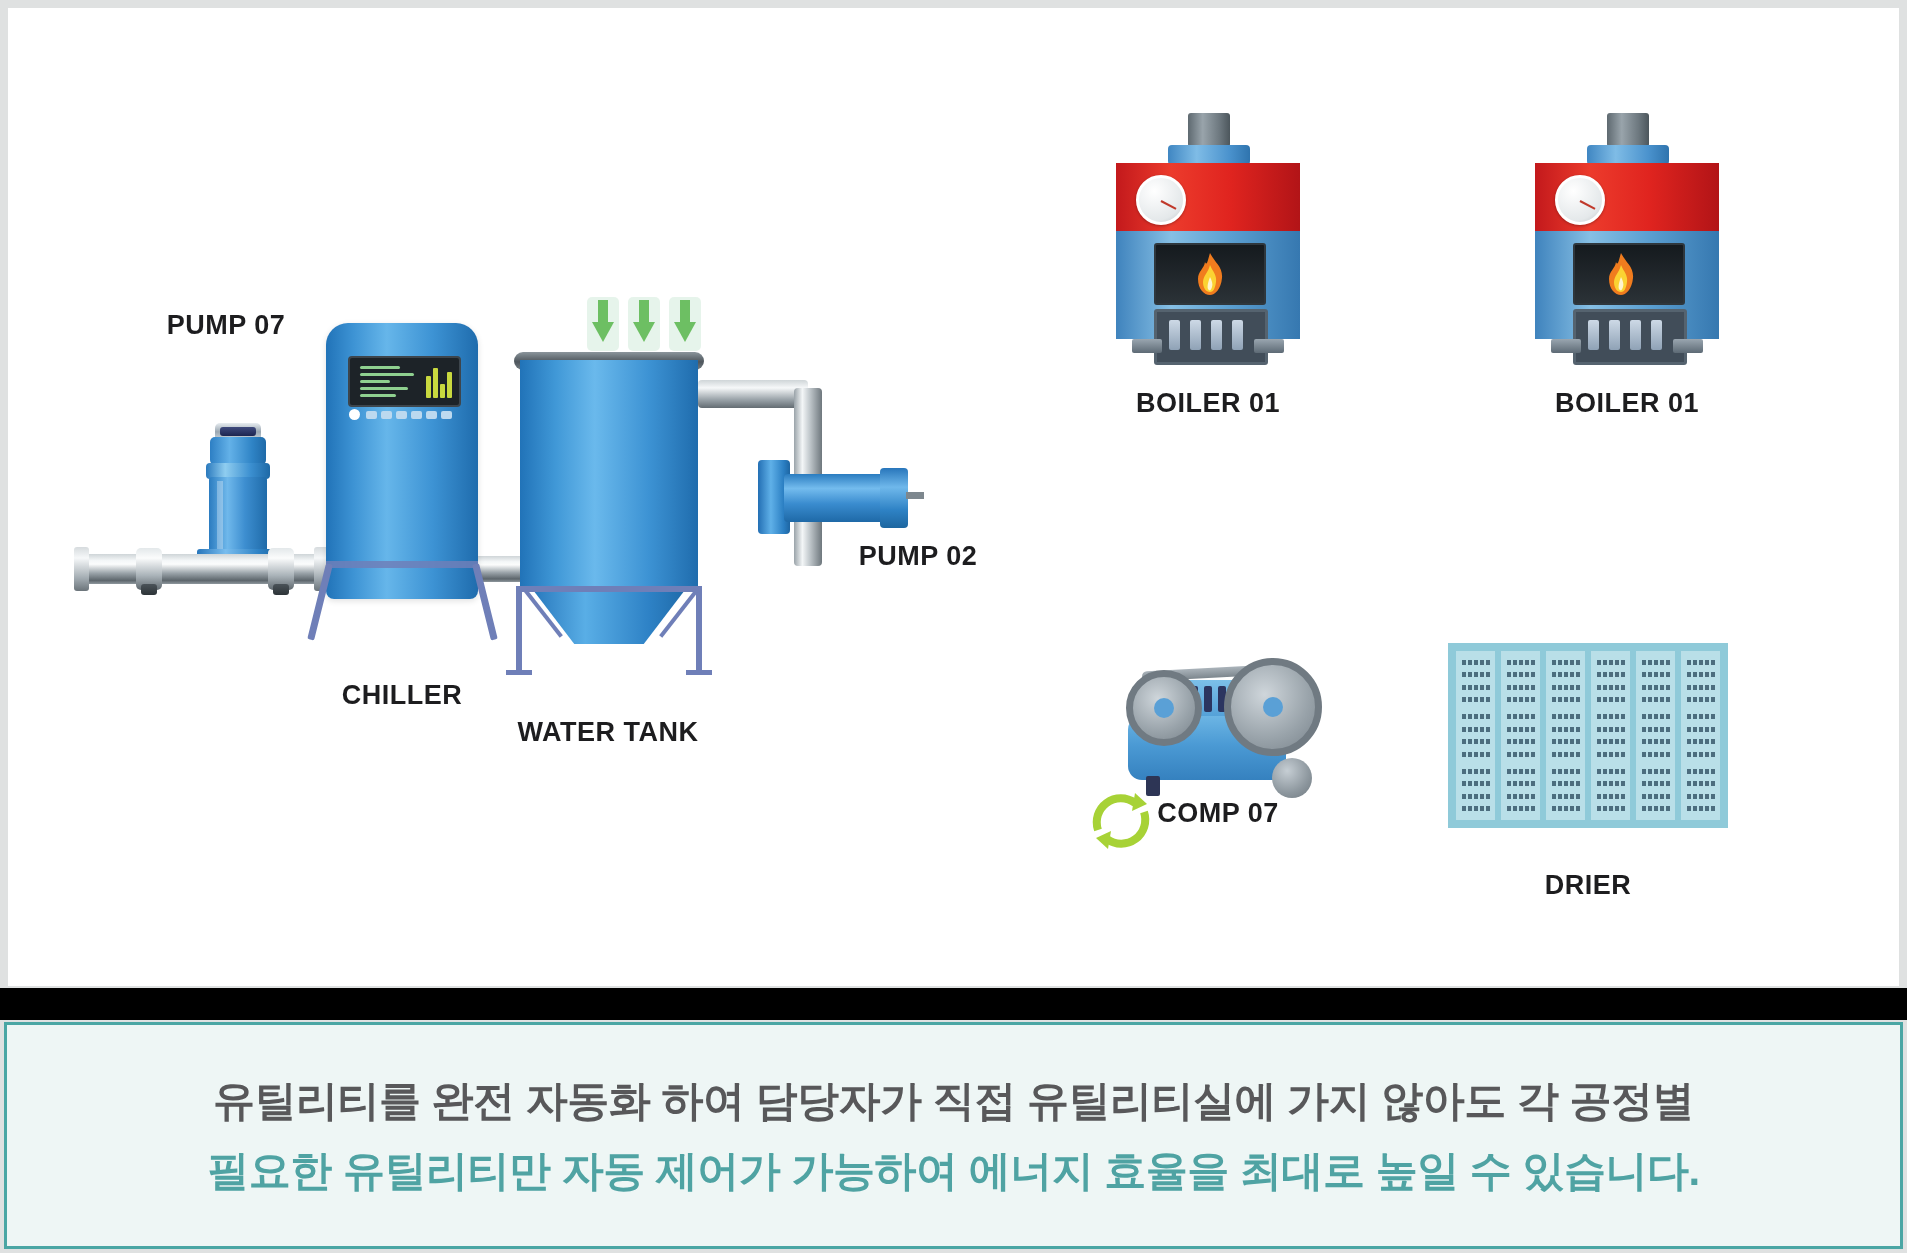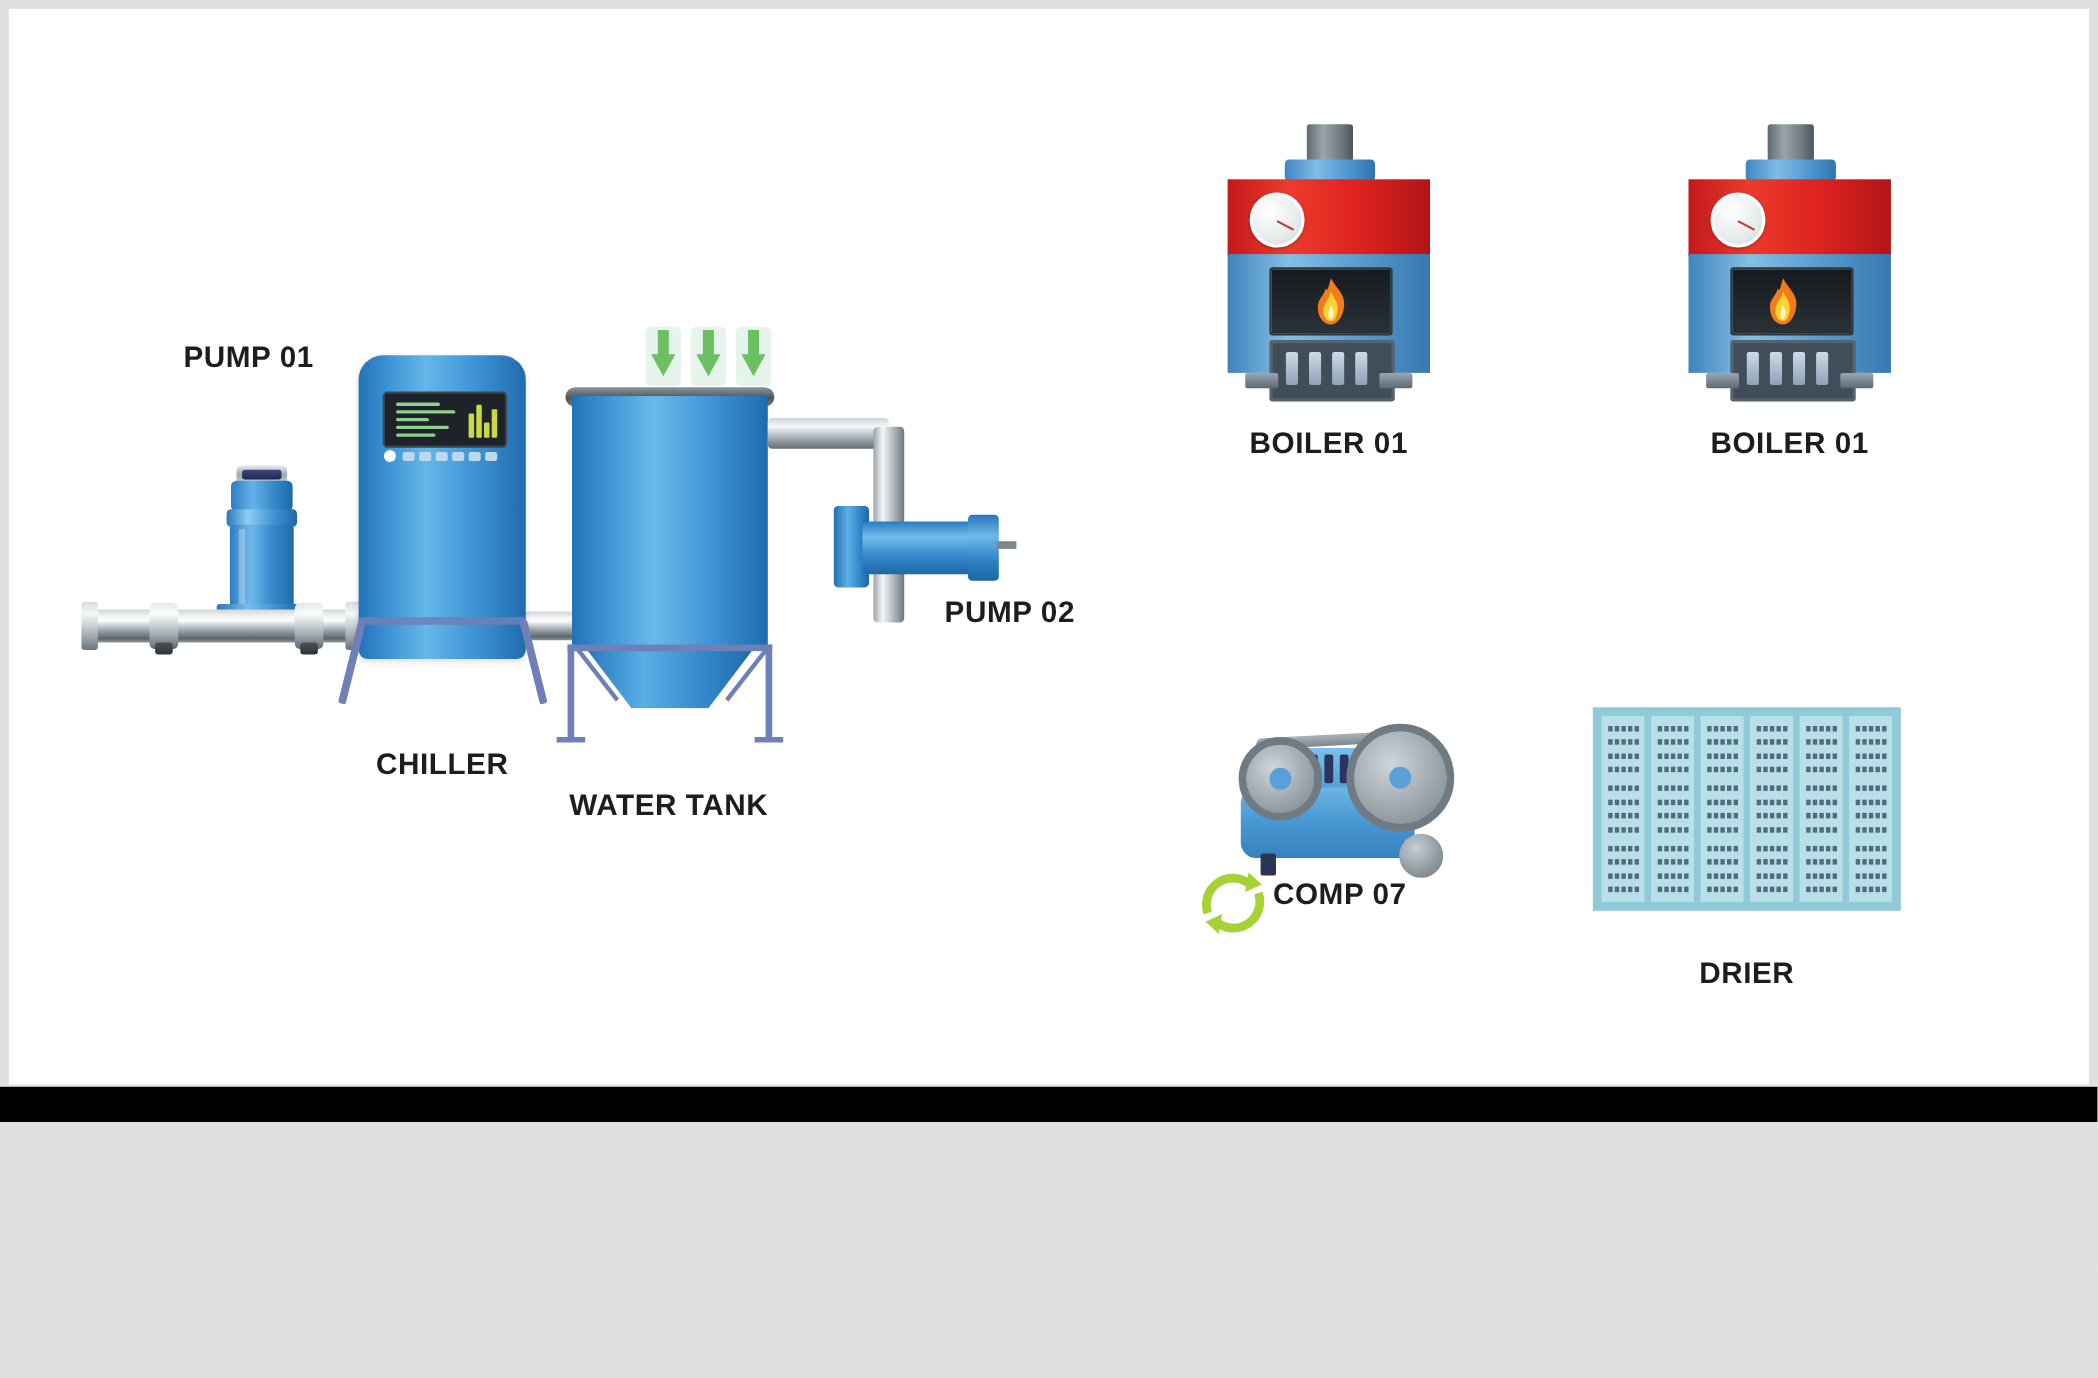--- a/index.html
+++ b/index.html
@@ -139,21 +139,21 @@
   #cap1{font-size:42px;font-weight:bold;color:#58585a;letter-spacing:-.5px;white-space:nowrap;}
   #cap2{font-size:42px;font-weight:bold;color:#4fa3a3;letter-spacing:-.5px;white-space:nowrap;}
 </style>
 </head>
 <body>
 
 <div id="page">
 
   <div id="canvas">
 
-    <div class="eqlabel" style="left:128px;top:302px;width:180px;">PUMP 01</div>
+    <div class="eqlabel" style="left:128px;top:302px;width:180px;">PUMP 07</div>
 
     <div id="pump01-wrap">
       <div id="p1-cap"></div>
       <div id="p1-cap2"></div>
       <div id="p1-neck"></div>
       <div id="p1-ring"></div>
       <div id="p1-body"></div>
       <div id="p1-base"></div>
     </div>
 
@@ -863,14 +863,18 @@
             </div>
         </div>
       </div>
     </div>
     <div class="eqlabel" style="left:1470px;top:862px;width:220px;text-align:center;">DRIER</div>
 
   </div>
 
   <div id="blackbar"></div>
 
+  <div id="caption">
+    <div id="cap1">유틸리티를 완전 자동화 하여 담당자가 직접 유틸리티실에 가지 않아도 각 공정별</div>
+    <div id="cap2">필요한 유틸리티만 자동 제어가 가능하여 에너지 효율을 최대로 높일 수 있습니다.</div>
+  </div>
 
 </div>
 
 </body></html>

